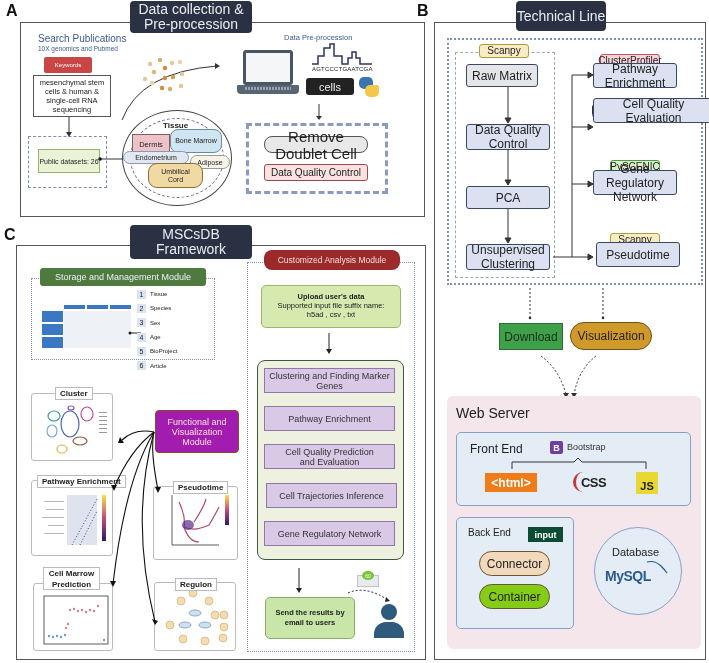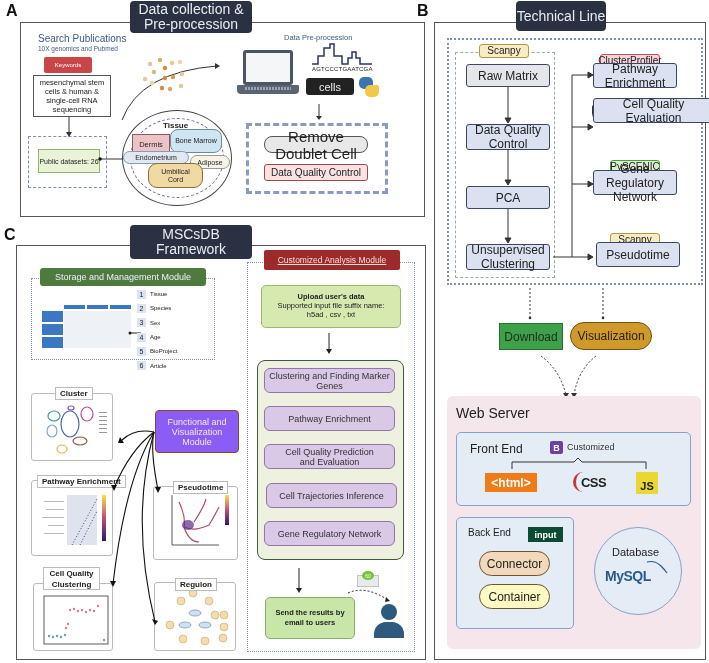--- a/index.html
+++ b/index.html
@@ -7,21 +7,21 @@
   .abs { position: absolute; }
   .panel-letter { font-weight: bold; font-size: 16px; color: #111; }
   .frame { border: 1.5px solid #555; }
   .title-box { background: #2a3142; color: #e8ecf3; text-align: center; border-radius: 4px; font-size: 14px; line-height: 15px; display: flex; align-items: center; justify-content: center; flex-direction: column; }
   .dashed-blue { border: 2px dashed #7d8fb3; }
   .dotted-blue { border: 2px dotted #7d8fb3; }
   .dotted-grey { border: 1px dashed #9aa; }
   .center { display: flex; align-items: center; justify-content: center; text-align: center; }
   .blue-box { background: #dbe1f1; border: 1.5px solid #3a4762; border-radius: 3px; font-size: 12px; line-height: 14px; }
   .tag { font-size: 10px; border-radius: 3px; border: 1px solid; padding: 0 4px; line-height: 12px; }
-  .purple-box { background: #d9c8e6; border: 1px solid #8c79a4; border-radius: 6px; font-size: 9px; color: #333; }
+  .purple-box { background: #d9c8e6; border: 1px solid #8c79a4; border-radius: 0; font-size: 9px; color: #333; }
   .pill { border-radius: 14px; border: 1.5px solid #6b5530; font-size: 12px; }
   .thumb { background: #fff; border: 1px solid #bbb; border-radius: 3px; }
   .thumb-title { background: #fff; border: 1px solid #bbb; font-size: 8px; font-weight: bold; padding: 0 4px; line-height: 11px; text-align: center; }
   svg { overflow: visible; }
 </style>
 </head>
 <body>
 
 <div class="abs panel-letter" style="left:6px;top:2px;">A</div>
 <div class="abs frame" style="left:20px;top:22px;width:405px;height:195px;"></div>
@@ -93,21 +93,21 @@
 <div class="abs center" style="left:264px;top:136px;width:104px;height:17px;background:#e8e8e8;border:1px solid #555;border-radius:8px;font-size:15px;">Remove Doublet Cell</div>
 <div class="abs center" style="left:264px;top:164px;width:104px;height:17px;background:#fbe2e2;border:1px solid #a04848;border-radius:3px;font-size:10px;">Data Quality Control</div>
 
 <div class="abs panel-letter" style="left:417px;top:2px;">B</div>
 <div class="abs frame" style="left:434px;top:22px;width:272px;height:638px;"></div>
 <div class="abs title-box" style="left:516px;top:1px;width:90px;height:30px;">Technical Line</div>
 <div class="abs dotted-blue" style="left:447px;top:38px;width:256px;height:247px;"></div>
 <div class="abs dotted-grey" style="left:455px;top:52px;width:100px;height:226px;"></div>
 <div class="abs tag center" style="left:479px;top:44px;width:50px;background:#f7ecc4;border-color:#b39a3a;">Scanpy</div>
 
-<div class="abs blue-box center" style="left:466px;top:64px;width:84px;height:23px;background:#e4e6ea;">Raw Matrix</div>
+<div class="abs blue-box center" style="left:466px;top:64px;width:72px;height:23px;background:#e4e6ea;">Raw Matrix</div>
 <div class="abs blue-box center" style="left:466px;top:124px;width:84px;height:26px;">Data Quality Control</div>
 <div class="abs blue-box center" style="left:466px;top:186px;width:84px;height:23px;">PCA</div>
 <div class="abs blue-box center" style="left:466px;top:244px;width:84px;height:26px;">Unsupervised Clustering</div>
 
 <svg class="abs" style="left:0;top:0;" width="709" height="663">
   <g stroke="#333" stroke-width="1" fill="#333">
     <line x1="508" y1="87" x2="508" y2="120"></line>
       <polygon points="505,118 511,118 508,123"></polygon>
     <line x1="508" y1="150" x2="508" y2="182"></line>
       <polygon points="505,180 511,180 508,185"></polygon>
@@ -147,33 +147,33 @@
 <div class="abs blue-box center" style="left:596px;top:242px;width:84px;height:25px;">Pseudotime</div>
 
 <div class="abs center" style="left:499px;top:323px;width:64px;height:27px;background:#3fa04a;border:1px solid #2b6e33;font-size:12px;color:#1b2e1d;">Download</div>
 <div class="abs center" style="left:570px;top:322px;width:82px;height:28px;background:#d09a2a;border:1.5px solid #6b5020;border-radius:14px;font-size:12px;color:#2a220f;">Visualization</div>
 
 <div class="abs" style="left:447px;top:396px;width:254px;height:253px;background:#f4e6ea;border-radius:6px;"></div>
 <div class="abs" style="left:456px;top:405px;font-size:14px;">Web Server</div>
 <div class="abs" style="left:456px;top:432px;width:235px;height:74px;background:#e4ecf6;border:1px solid #8aa0c8;border-radius:5px;"></div>
 <div class="abs" style="left:470px;top:442px;font-size:12px;">Front End</div>
 <div class="abs center" style="left:550px;top:441px;width:13px;height:13px;background:#6f3ea0;color:#fff;font-size:9px;font-weight:bold;border-radius:2px;">B</div>
-<div class="abs" style="left:567px;top:442px;font-size:9px;color:#333;">Customized</div>
+<div class="abs" style="left:567px;top:442px;font-size:9px;color:#333;">Bootstrap</div>
 <svg class="abs" style="left:510px;top:457px;" width="140" height="14">
   <path d="M2,12 L2,5 L64,5 L68,1 L72,5 L136,5 L136,12" stroke="#333" stroke-width="1" fill="none"></path>
 </svg>
 <div class="abs center" style="left:485px;top:473px;width:52px;height:19px;background:#ef7b19;color:#fff;font-weight:bold;font-size:12px;">&lt;html&gt;</div>
 <div class="abs center" style="left:573px;top:472px;width:38px;height:20px;font-weight:bold;font-size:13px;letter-spacing:-0.5px;border-left:3px solid #c23a3a;border-radius:10px 0 0 10px;">CSS</div>
 <div class="abs center" style="left:636px;top:472px;width:22px;height:22px;background:#e9d732;font-weight:bold;font-size:11px;padding-top:6px;">JS</div>
 
 <div class="abs" style="left:456px;top:517px;width:118px;height:112px;background:#e4ecf6;border:1px solid #8aa0c8;border-radius:5px;"></div>
 <div class="abs" style="left:468px;top:527px;font-size:10px;">Back End</div>
 <div class="abs center" style="left:528px;top:527px;width:35px;height:15px;background:#0c4b33;color:#fff;font-weight:bold;font-size:9px;">input</div>
 <div class="abs pill center" style="left:479px;top:551px;width:71px;height:25px;background:#f2d9bb;">Connector</div>
-<div class="abs pill center" style="left:479px;top:584px;width:71px;height:25px;background:#fef9c3;">Container</div>
+<div class="abs pill center" style="left:479px;top:584px;width:71px;height:25px;background:#84cc16;">Container</div>
 
 <div class="abs" style="left:594px;top:527px;width:88px;height:88px;border-radius:50%;background:#e4ecf6;border:1px solid #8aa0c8;"></div>
 <div class="abs" style="left:612px;top:546px;font-size:11px;">Database</div>
 <div class="abs" style="left:605px;top:568px;font-size:14px;font-weight:bold;color:#2a5a8a;letter-spacing:-0.5px;"><span>MySQL</span></div>
 <svg class="abs" style="left:645px;top:560px;" width="24" height="14">
   <path d="M2,2 Q10,0 16,6 Q20,10 22,13" stroke="#2a5a8a" stroke-width="1.2" fill="none"></path>
 </svg>
 
 <div class="abs panel-letter" style="left:4px;top:226px;">C</div>
 <div class="abs frame" style="left:16px;top:245px;width:410px;height:415px;"></div>
@@ -213,21 +213,21 @@
   <div style="display:flex;align-items:center;height:14.3px;">
       <span class="center" style="width:9px;height:9px;background:#dbe4f2;font-size:7px;">5</span>
       <span style="font-size:6px;margin-left:4px;">BioProject</span>
     </div>
   <div style="display:flex;align-items:center;height:14.3px;">
       <span class="center" style="width:9px;height:9px;background:#dbe4f2;font-size:7px;">6</span>
       <span style="font-size:6px;margin-left:4px;">Article</span>
     </div>
 </div>
 
-<div class="abs center" style="left:155px;top:410px;width:84px;height:43px;background:#8b5cf6;color:#fbe6d8;border:1px solid #8a4a20;border-radius:4px;font-size:9px;line-height:10px;padding:3px;text-align:center;">Functional and Visualization Module</div>
+<div class="abs center" style="left:155px;top:410px;width:84px;height:43px;background:#a21caf;color:#fbe6d8;border:1px solid #8a4a20;border-radius:4px;font-size:9px;line-height:10px;padding:3px;text-align:center;">Functional and Visualization Module</div>
 
 <div class="abs thumb" style="left:31px;top:393px;width:82px;height:68px;">
   <svg width="82" height="68">
     <g fill="none" stroke-width="1.2">
       <ellipse cx="22" cy="22" rx="6" ry="5" stroke="#3aa08a"></ellipse>
       <ellipse cx="38" cy="30" rx="9" ry="13" stroke="#4a66b0"></ellipse>
       <ellipse cx="55" cy="20" rx="6" ry="7" stroke="#c04a9a"></ellipse>
       <ellipse cx="20" cy="37" rx="5" ry="6" stroke="#7aa8d8"></ellipse>
       <ellipse cx="30" cy="55" rx="5" ry="4" stroke="#d8b84a"></ellipse>
       <ellipse cx="48" cy="47" rx="7" ry="4" stroke="#8a5a3a"></ellipse>
@@ -304,21 +304,21 @@
     <g fill="#6a9ad8">
         <circle cx="15" cy="52" r="1.2"></circle>
         <circle cx="19" cy="53" r="1.2"></circle>
         <circle cx="23" cy="52" r="1.2"></circle>
         <circle cx="27" cy="53" r="1.2"></circle>
         <circle cx="31" cy="51" r="1.2"></circle>
         <circle cx="70" cy="56" r="1.2"></circle>
       </g>
   </svg>
 </div>
-<div class="abs thumb-title" style="left:43px;top:567px;width:57px;height:23px;display:flex;align-items:center;justify-content:center;">Cell Quality Clustering</div>
+<div class="abs thumb-title" style="left:43px;top:567px;width:57px;height:23px;display:flex;align-items:center;justify-content:center;">Cell Marrow Prediction</div>
 
 <div class="abs thumb" style="left:154px;top:582px;width:82px;height:69px;">
   <svg width="82" height="69">
     <g fill="#f2dcb0" stroke="#c9a868" stroke-width="0.6">
       <circle cx="38" cy="10" r="4"></circle>
         <circle cx="26" cy="18" r="4"></circle>
         <circle cx="54" cy="18" r="4"></circle>
       <circle cx="60" cy="32" r="4"></circle>
         <circle cx="69" cy="32" r="4"></circle>
         <circle cx="69" cy="44" r="4"></circle>
@@ -347,21 +347,21 @@
   <g fill="#111">
     <polygon points="120,437 124,443 118,443"></polygon>
     <polygon points="111,485 117,485 114,491"></polygon>
     <polygon points="155,487 161,487 158,493"></polygon>
     <polygon points="110,581 116,581 113,587"></polygon>
     <polygon points="152,619 158,621 155,625"></polygon>
   </g>
 </svg>
 
 <div class="abs dotted-blue" style="left:247px;top:262px;width:168px;height:390px;border-width:1.5px;"></div>
-<div class="abs center" style="left:264px;top:250px;width:136px;height:20px;background:#9c2a2a;color:#f3dede;border-radius:2px;font-size:8.5px;text-decoration:underline;">Customized Analysis Module</div>
+<div class="abs center" style="left:264px;top:250px;width:136px;height:20px;background:#9c2a2a;color:#f3dede;border-radius:8px;font-size:8.5px;">Customized Analysis Module</div>
 <div class="abs" style="left:261px;top:285px;width:140px;height:43px;background:#d6eab0;border:1px solid #9ab86a;border-radius:5px;font-size:7.5px;text-align:center;padding-top:6px;line-height:9px;">
   <div style="font-weight:bold;">Upload user's data</div>
   <div>Supported input file suffix name:</div>
   <div>h5ad , csv , txt</div>
 </div>
 <svg class="abs" style="left:0;top:0;" width="709" height="663">
   <line x1="329" y1="333" x2="329" y2="351" stroke="#222" stroke-width="1"></line>
     <polygon points="326,349 332,349 329,354" fill="#222"></polygon>
   <line x1="299" y1="568" x2="299" y2="590" stroke="#222" stroke-width="1"></line>
     <polygon points="296,588 302,588 299,593" fill="#222"></polygon>

